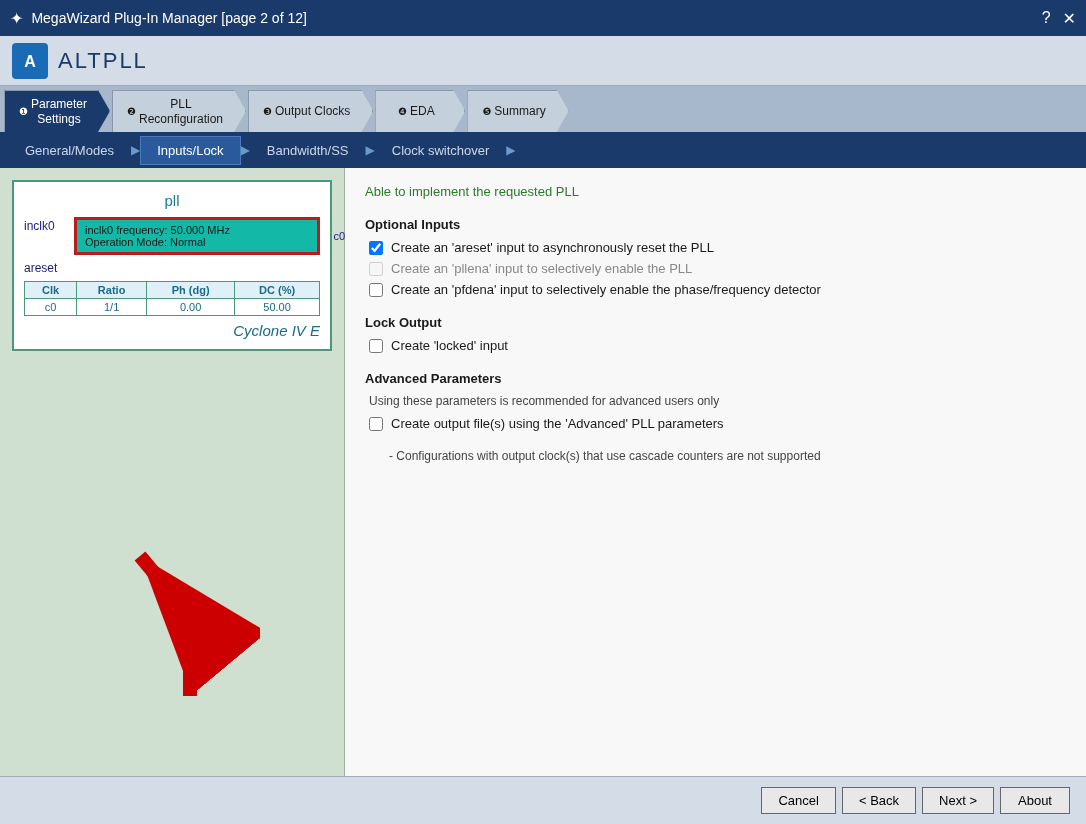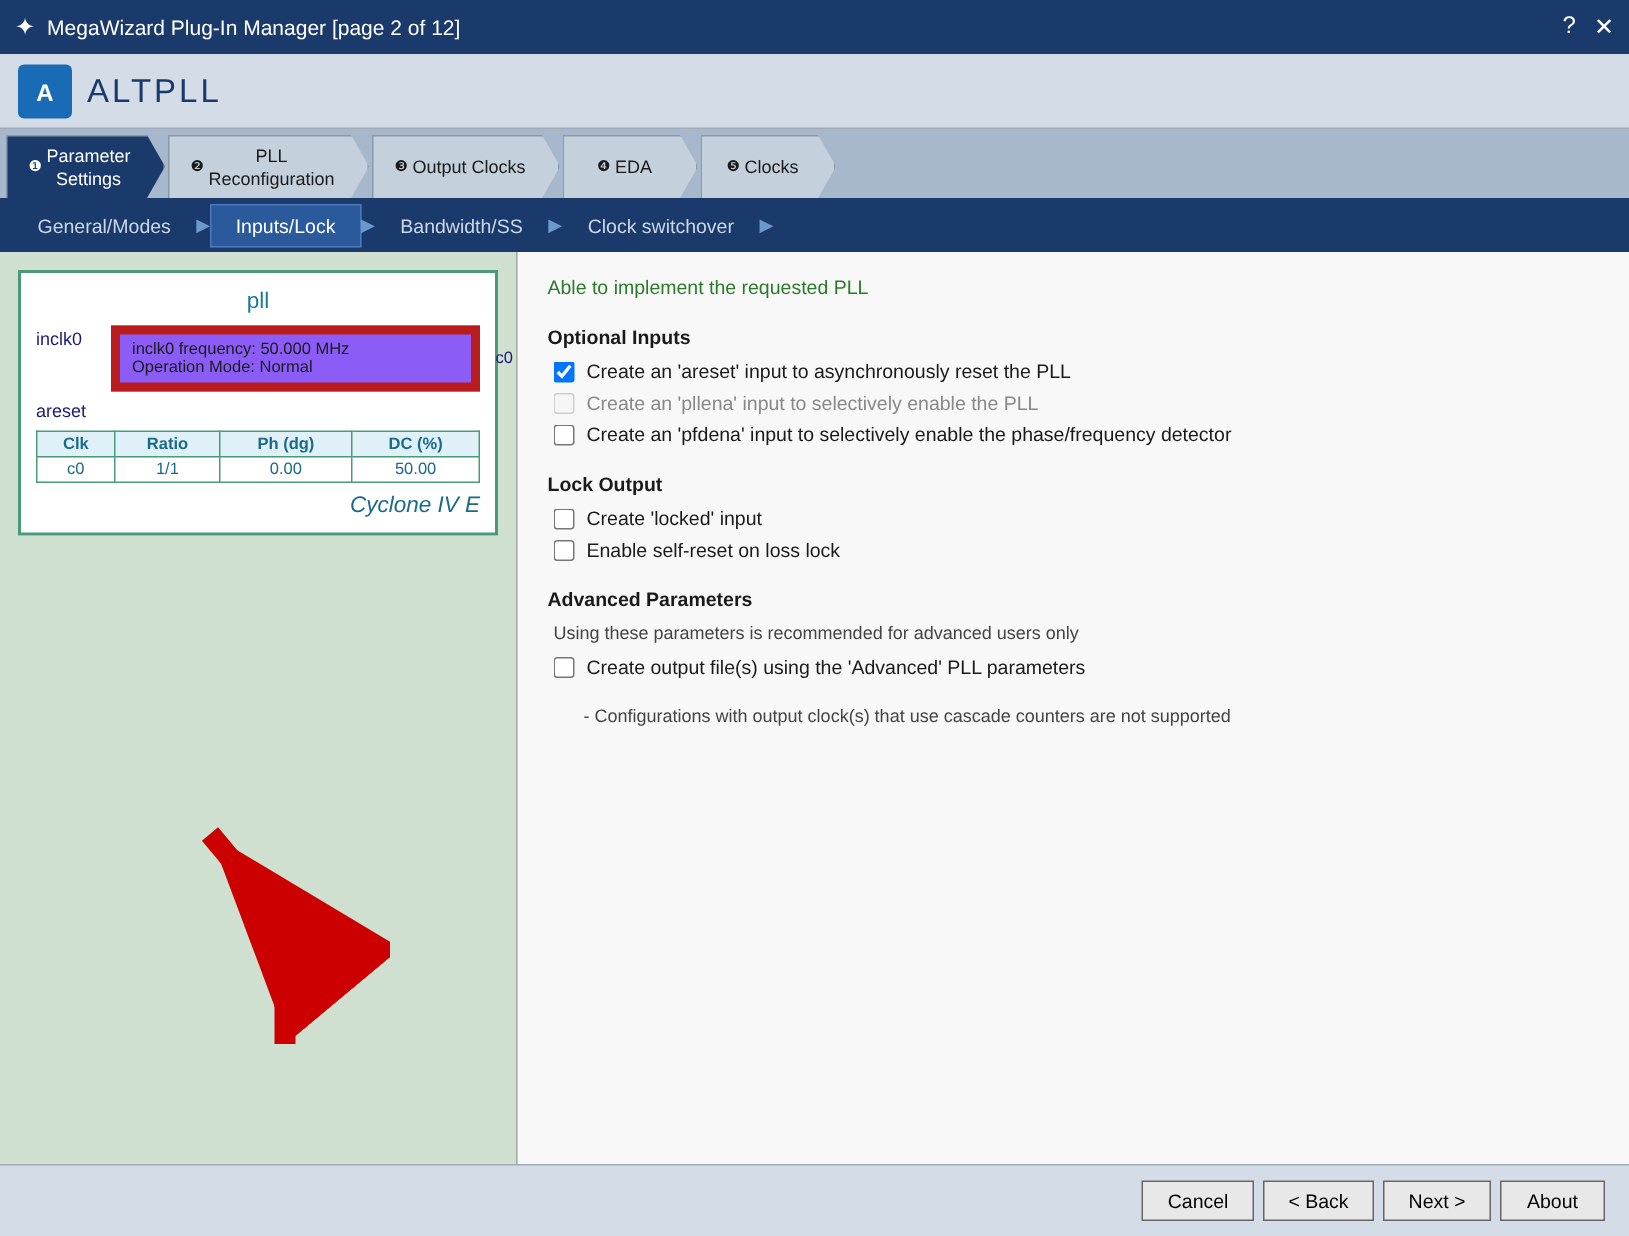--- a/index.html
+++ b/index.html
@@ -325,22 +325,22 @@
       margin-bottom: 4px;
     }
     .pll-label-col {
       width: 50px;
       font-size: 12px;
       color: #1a1a7a;
       padding-top: 2px;
     }
     .pll-box {
       flex: 1;
-      border: 6px solid #b91c1c;
-      background: #8b5cf6;
+      border: 3px solid #b91c1c;
+      background: #14b8a6;
       padding: 4px 8px;
       position: relative;
     }
   </style>
 </head>
 <body>
 
 <div class="title-bar">
   <div class="title-bar-left">
     <span class="title-bar-icon">✦</span>
@@ -377,21 +377,21 @@
     <span class="tab-number">❸</span>
     <span>Output
 Clocks</span>
   </div>
   <div class="tab">
     <span class="tab-number">❹</span>
     <span>EDA</span>
   </div>
   <div class="tab">
     <span class="tab-number">❺</span>
-    <span>Clocks</span>
+    <span>Summary</span>
   </div>
 </div>
 
 <div class="subtab-nav">
   <div class="subtab">
     <span>General/Modes</span>
   </div>
   <span class="subtab-arrow">▶</span>
   <div class="subtab active">
     <span>Inputs/Lock</span>
@@ -477,24 +477,20 @@
         <label class="checkbox-label" for="cb_pfdena">Create an 'pfdena' input to selectively enable the phase/frequency detector</label>
       </div>
     </div>
 
     <div class="section-title">Lock Output</div>
     <div class="checkbox-group">
       <div class="checkbox-row">
         <input type="checkbox" id="cb_locked" style="">
         <label class="checkbox-label" for="cb_locked">Create 'locked' input</label>
       </div>
-      <div class="checkbox-row">
-        <input type="checkbox" id="cb_selfreset" style="">
-        <label class="checkbox-label" for="cb_selfreset">Enable self-reset on loss lock</label>
-      </div>
     </div>
 
     <div class="section-title">Advanced Parameters</div>
     <div class="advanced-note">Using these parameters is recommended for advanced users only</div>
     <div class="checkbox-group">
       <div class="checkbox-row">
         <input type="checkbox" id="cb_advanced" style="">
         <label class="checkbox-label" for="cb_advanced">Create output file(s) using the 'Advanced' PLL parameters</label>
       </div>
     </div>

